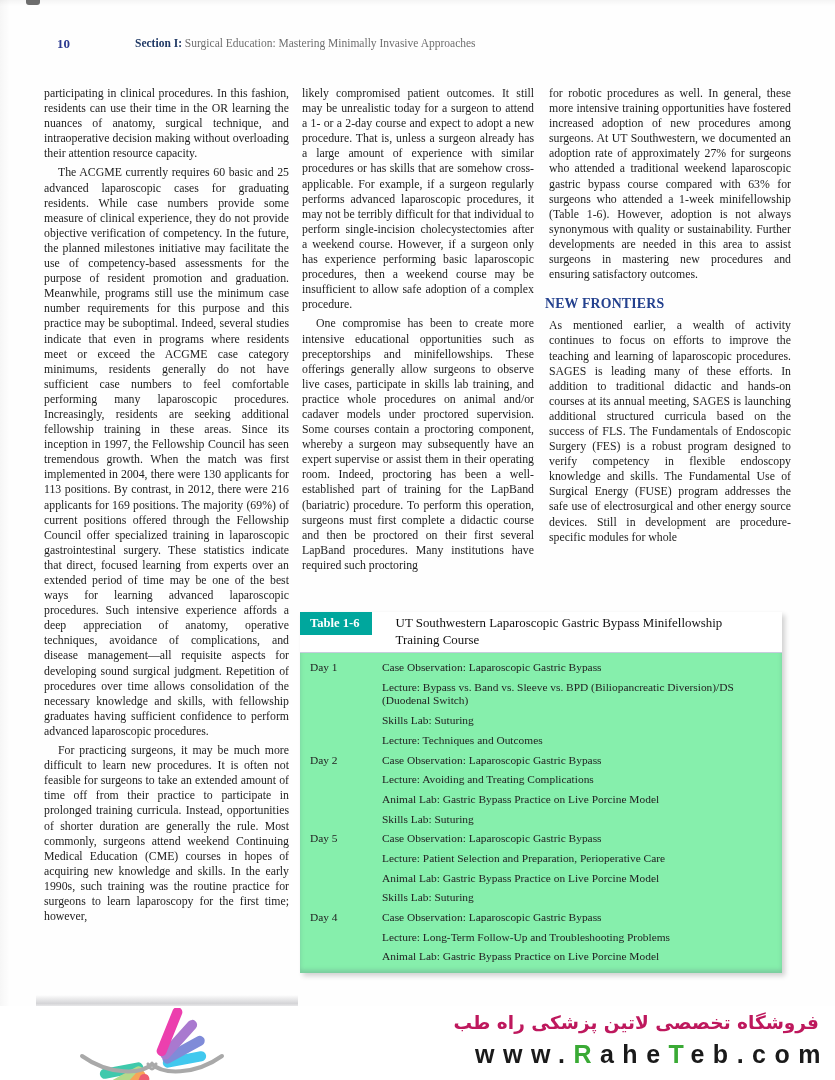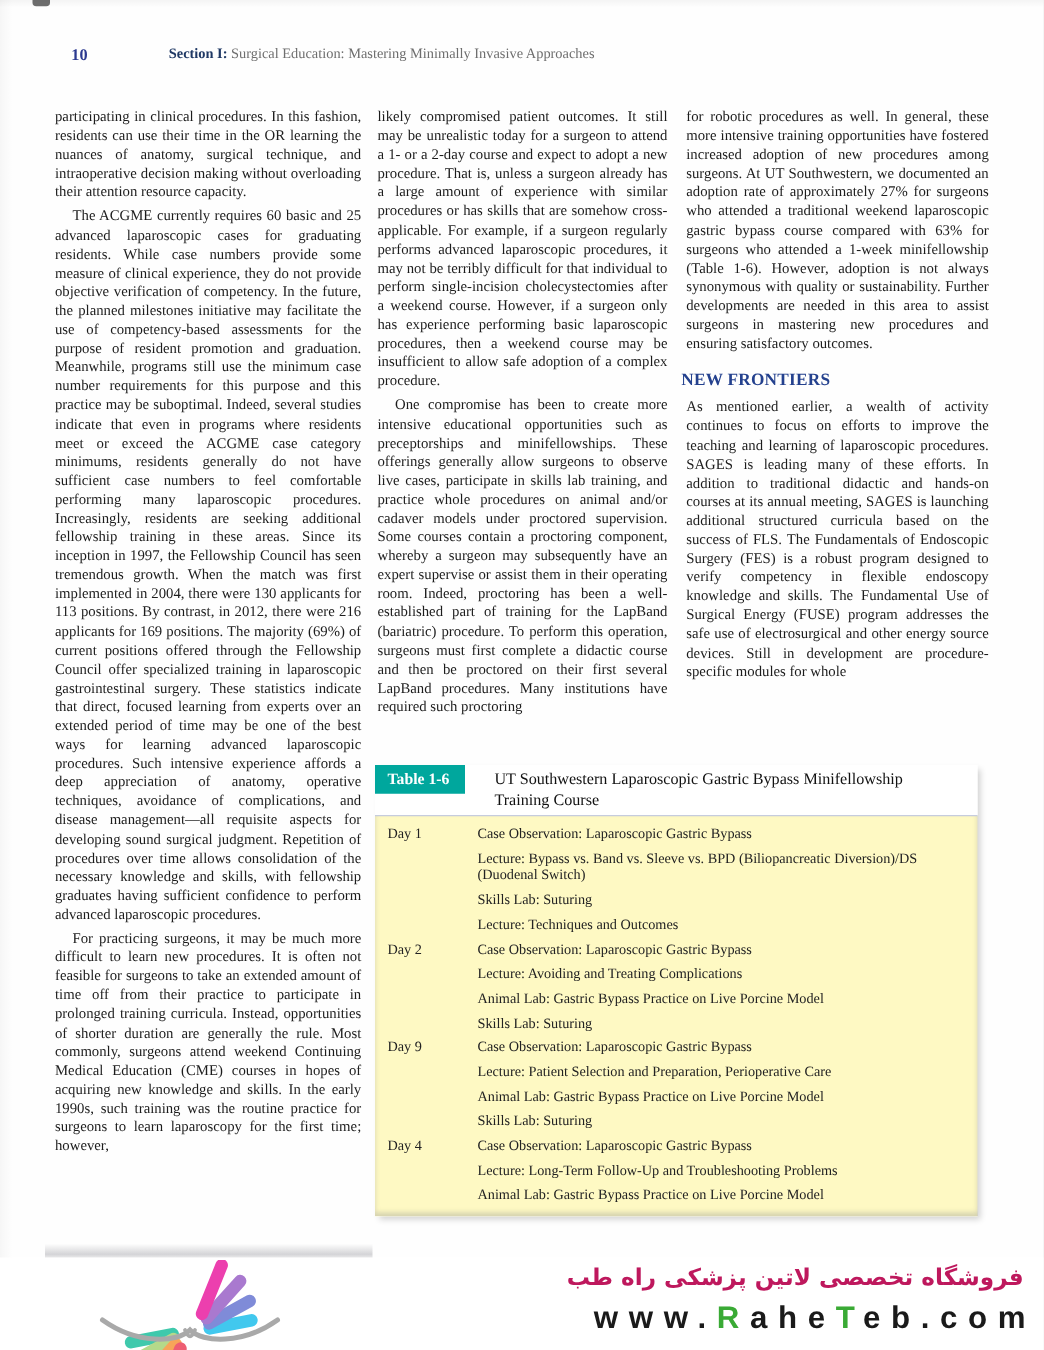--- a/index.html
+++ b/index.html
@@ -31,21 +31,21 @@
   .frontiers{font-family:"Liberation Serif",serif;font-weight:bold;font-size:13.8px;
     color:#24418e;margin:14px 0 7px 0;letter-spacing:.2px;text-align:left;}
 
   
   .tbl{position:absolute;left:300px;top:612px;width:482px;
     box-shadow:3px 3px 5px rgba(0,0,0,0.18);background:#fff;}
   .tbl-head{display:flex;align-items:flex-start;background:#fff;padding-bottom:4px;}
   .tbl-label{flex:0 0 auto;background:#00a79d;color:#fff;font-weight:bold;font-size:12.6px;
     padding:4px 12px 4px 10px;margin-right:24px;}
   .tbl-title{font-size:12.9px;line-height:16.5px;padding-top:3px;color:#111;max-width:370px;}
-  .tbl-body{background:#fef9c3;padding:5px 0 6px 0;border-top:1px solid #c6ccdd;
+  .tbl-body{background:#86efac;padding:5px 0 6px 0;border-top:1px solid #c6ccdd;
     box-shadow:inset 0 -3px 4px rgba(90,95,120,.25);}
   .trow{display:flex;}
   .tday{flex:0 0 72px;padding:3px 0 3px 10px;font-size:11.4px;color:#222;}
   .titems{flex:1;padding-right:10px;}
   .titem{font-size:11.4px;line-height:13.9px;padding:2.9px 0;color:#222;}
 
   
   .footer{position:absolute;left:0;right:0;bottom:0;height:74px;background:#ffffff;z-index:5;}
   .logo{position:absolute;left:68px;top:2px;}
   .fa-line{position:absolute;right:16px;top:6px;direction:rtl;
@@ -103,21 +103,21 @@
         <div class="trow">
           <div class="tday">Day 2</div>
           <div class="titems">
             <div class="titem">Case Observation: Laparoscopic Gastric Bypass</div>
             <div class="titem">Lecture: Avoiding and Treating Complications</div>
             <div class="titem">Animal Lab: Gastric Bypass Practice on Live Porcine Model</div>
             <div class="titem">Skills Lab: Suturing</div>
           </div>
         </div>
         <div class="trow">
-          <div class="tday">Day 9</div>
+          <div class="tday">Day 5</div>
           <div class="titems">
             <div class="titem">Case Observation: Laparoscopic Gastric Bypass</div>
             <div class="titem">Lecture: Patient Selection and Preparation, Perioperative Care</div>
             <div class="titem">Animal Lab: Gastric Bypass Practice on Live Porcine Model</div>
             <div class="titem">Skills Lab: Suturing</div>
           </div>
         </div>
         <div class="trow">
           <div class="tday">Day 4</div>
           <div class="titems">

